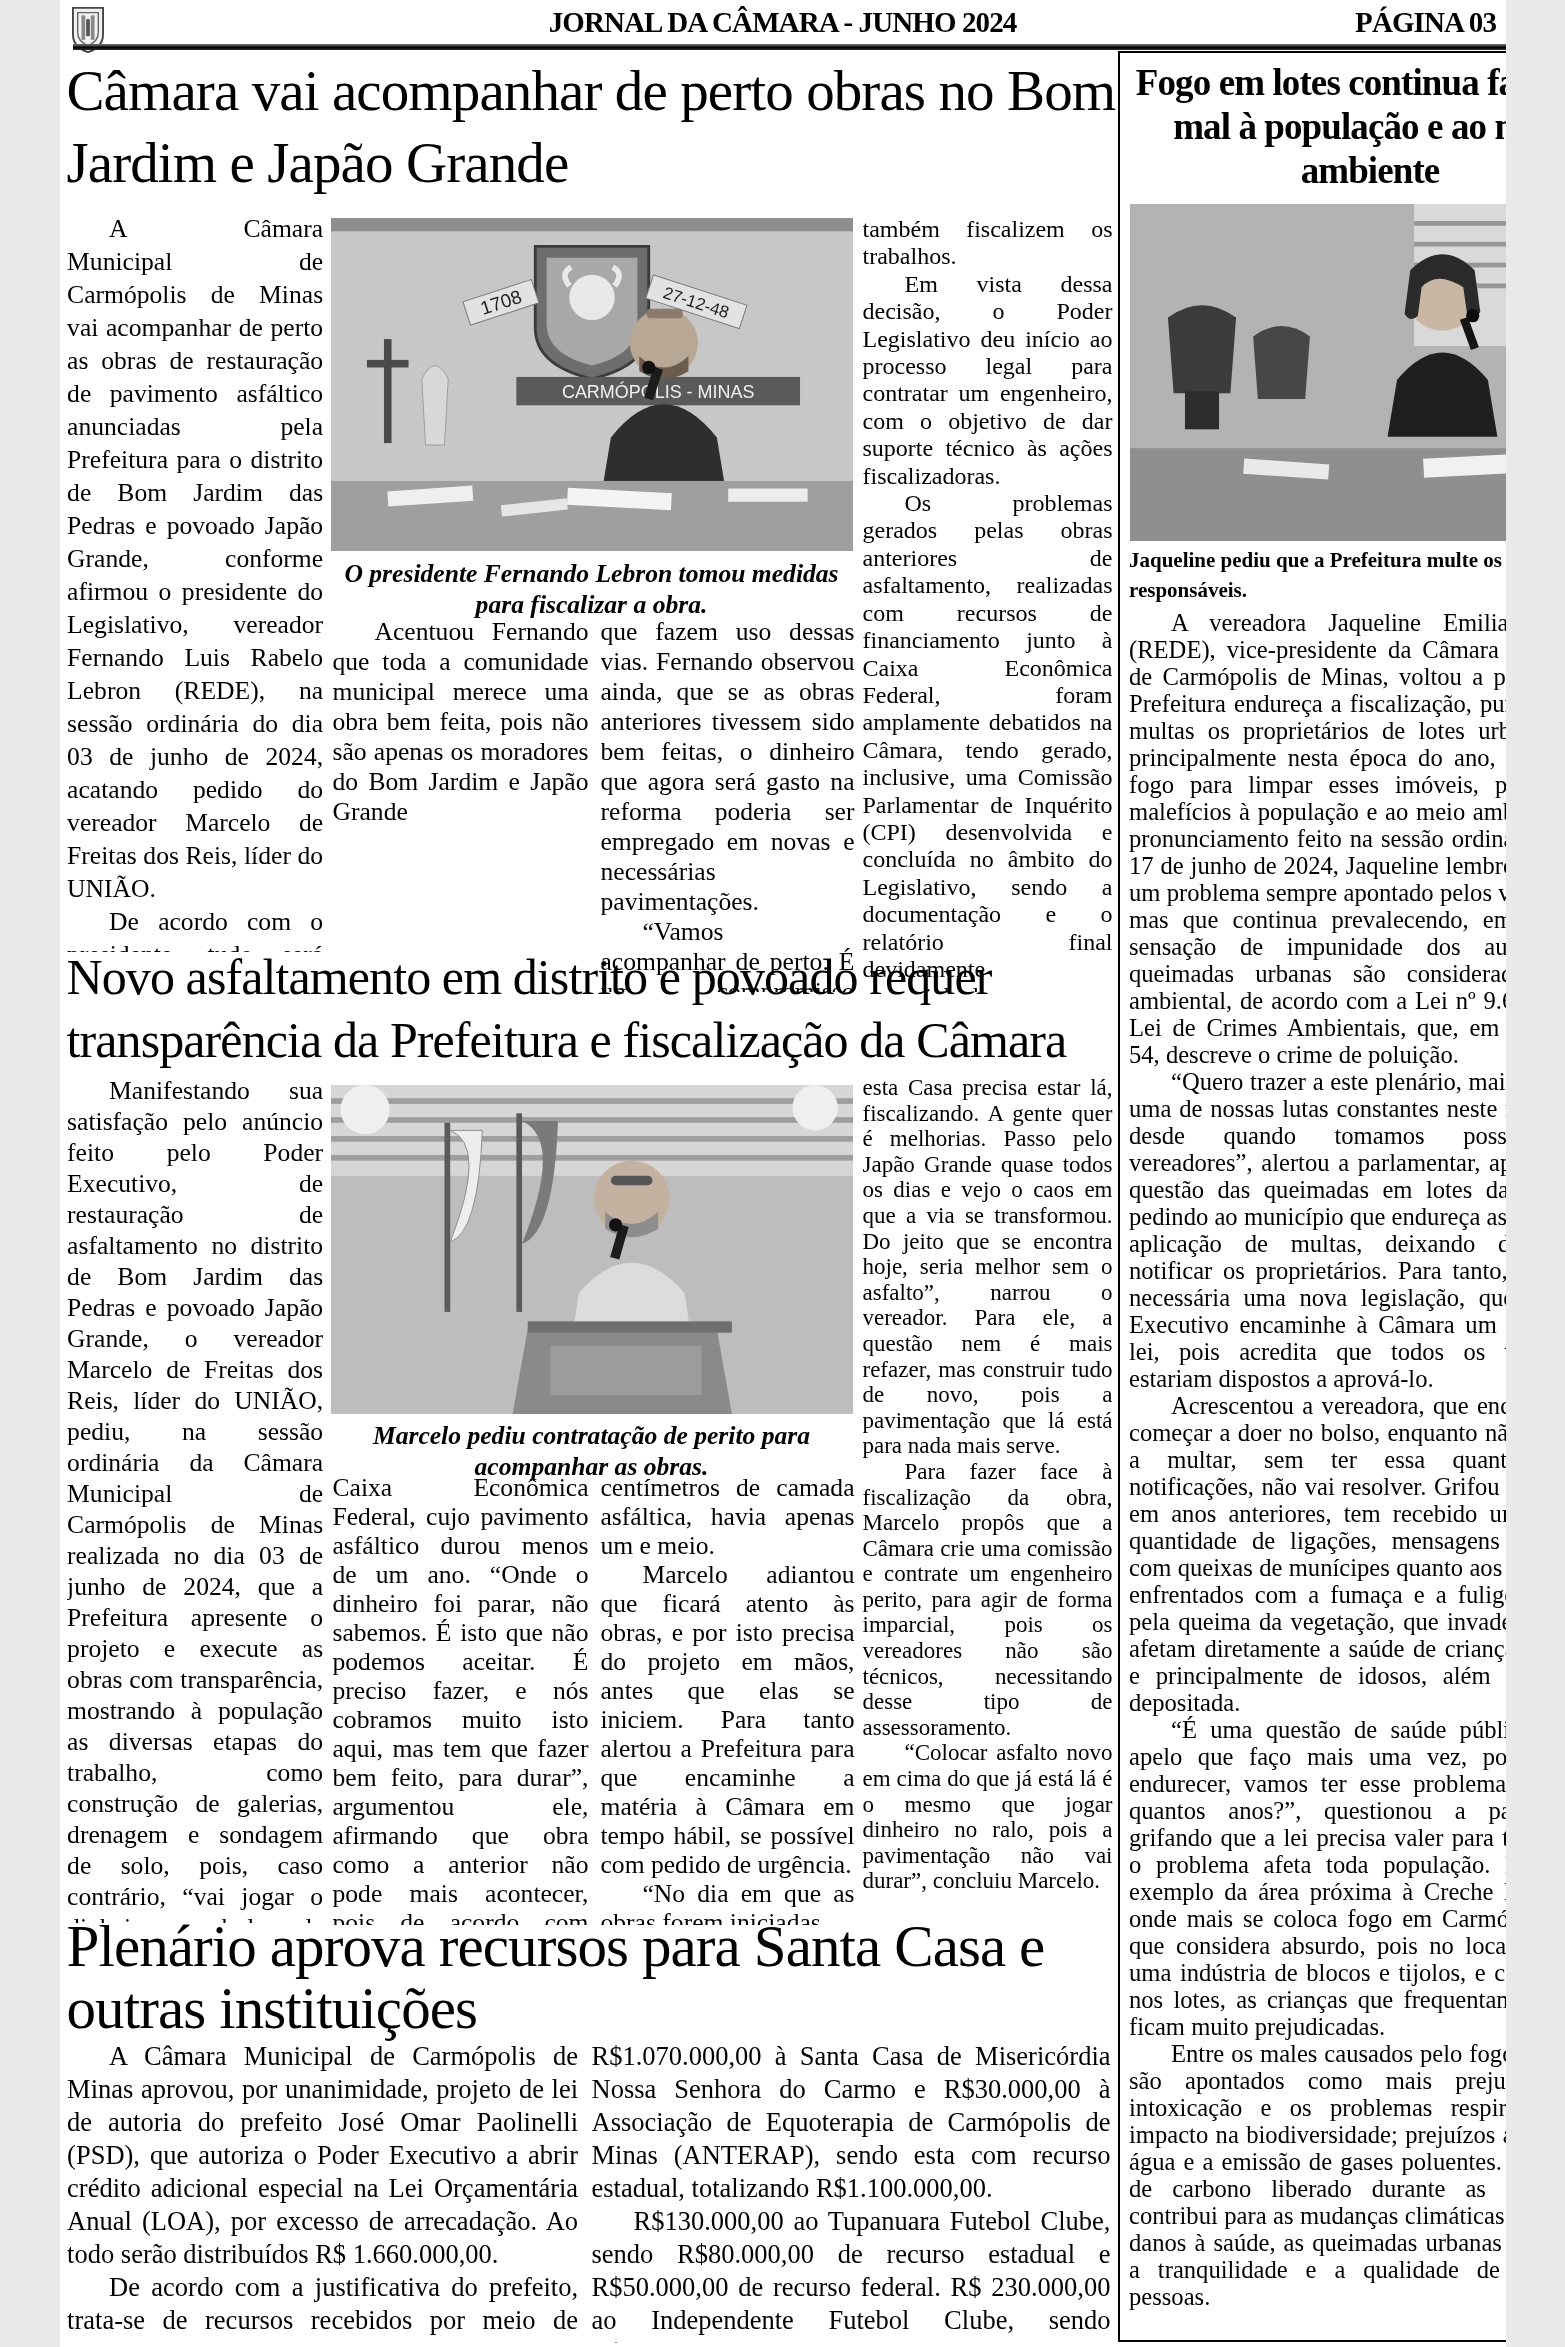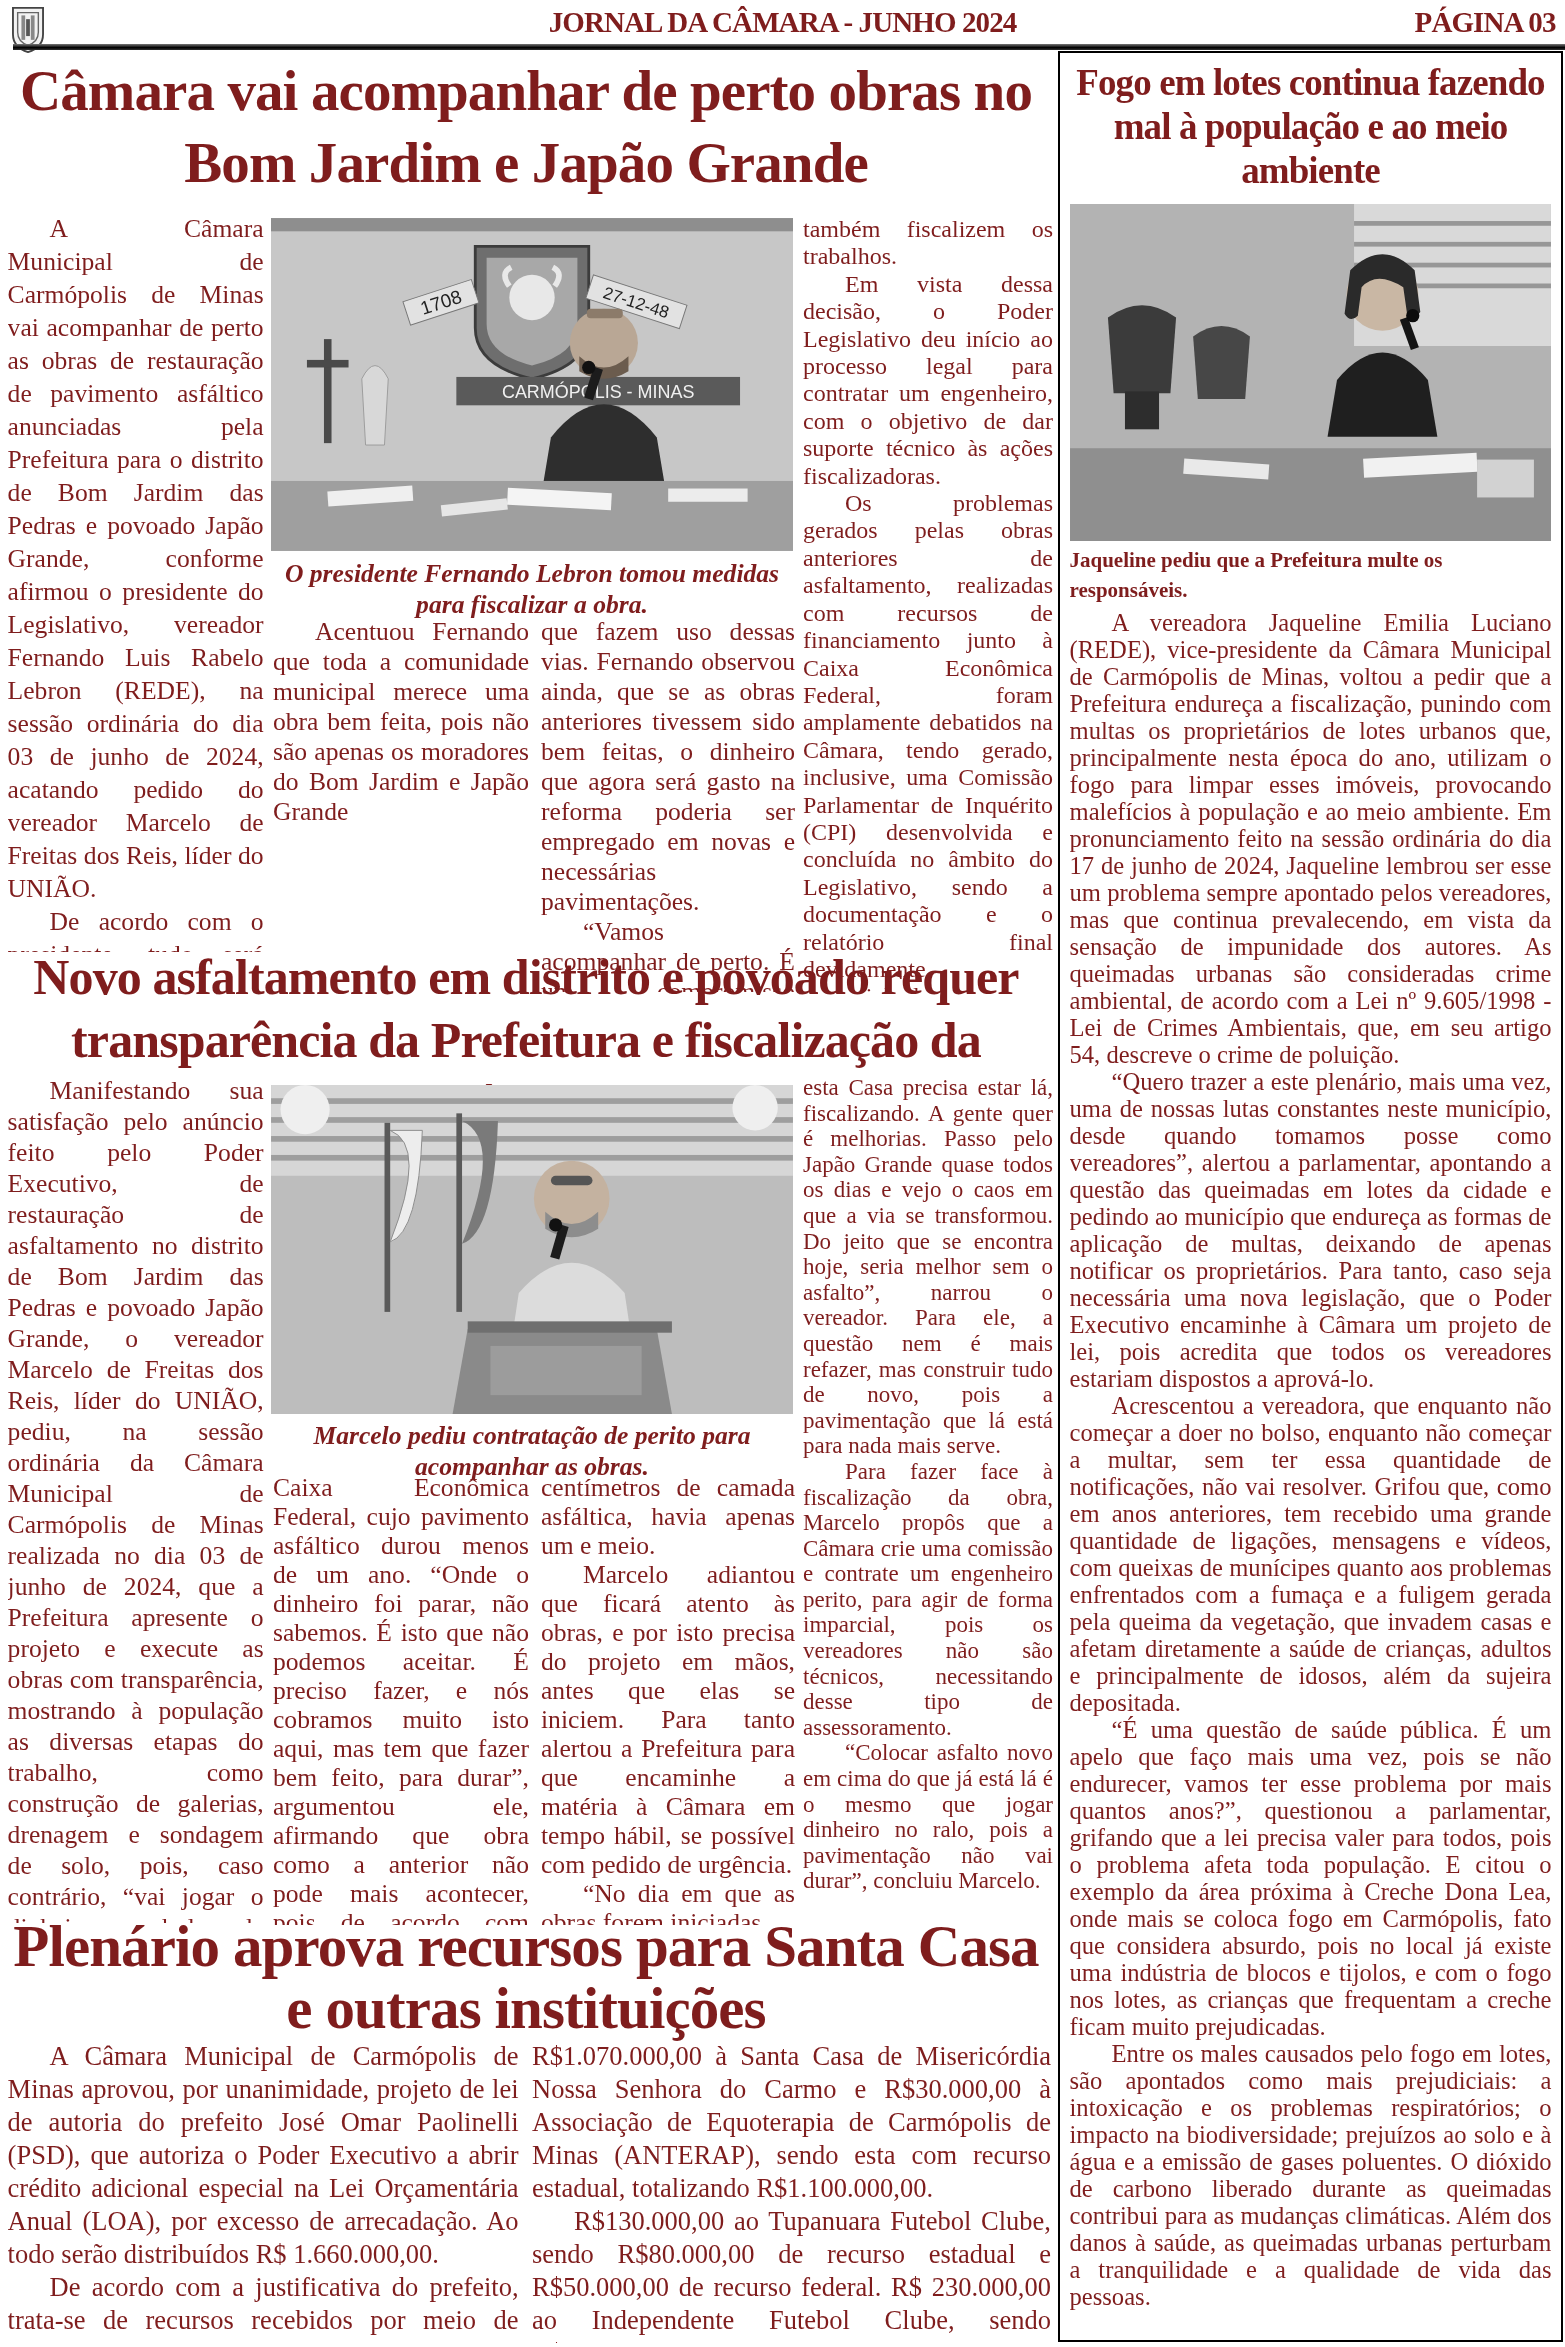--- a/index.html
+++ b/index.html
@@ -1,27 +1,27 @@
 <!DOCTYPE html>
 <html style="font-size:15px"><head>
 <meta charset="utf-8">
 <style>
   html,body{margin:0;padding:0;background:#e9e9e9;}
-  .page{position:relative;width:1565px;height:2348px;background:#fff;margin:0 auto;
-        font-family:"Liberation Serif",serif;color:#7f1d1d;overflow:hidden;}
+  .page{position:relative;width:1446px;height:2348px;background:#fff;margin:0 auto;
+        font-family:"Liberation Serif",serif;color:#000000;overflow:hidden;}
   
   .masthead{position:absolute;left:0;top:0;width:100%;height:49px;}
   .mast-title{position:absolute;left:0;top:5.7px;width:100%;text-align:center;
               font-size:29px;font-weight:bold;letter-spacing:-0.9px;}
   .mast-page{position:absolute;right:9.5px;top:5.7px;font-size:29px;font-weight:bold;letter-spacing:-0.9px;}
   .mast-rule{position:absolute;left:13.2px;top:44px;width:1552px;height:5.7px;
              background:linear-gradient(#777,#000 60%,#333);}
   .mast-logo{position:absolute;left:11.4px;top:5.7px;width:34px;height:47px;}
   
-  .headline{position:absolute;text-align:center;font-weight:bold;letter-spacing:-0.9px;}
+  .headline{position:absolute;font-weight:normal;letter-spacing:-0.9px;padding-left:7px;}
   .h1a{left:0;top:55px;width:1052px;font-size:57px;line-height:72px;}
   .h2a{left:0;top:946px;width:1052px;font-size:50px;line-height:63px;}
   .h3a{left:0;top:1915px;width:1052px;font-size:59px;line-height:62px;}
   
   .col{position:absolute;text-align:justify;overflow:hidden;}
   .col p{margin:0;text-indent:42px;}
   .col p.cont{text-indent:0;}
   .a1c1{left:7.6px;top:212px;width:256px;height:740px;font-size:25.6px;line-height:33px;}
   .a1c2{left:273px;top:617px;width:256px;height:375px;font-size:25.6px;line-height:30px;}
   .a1c3{left:541px;top:617px;width:254px;height:375px;font-size:25.6px;line-height:30px;}

